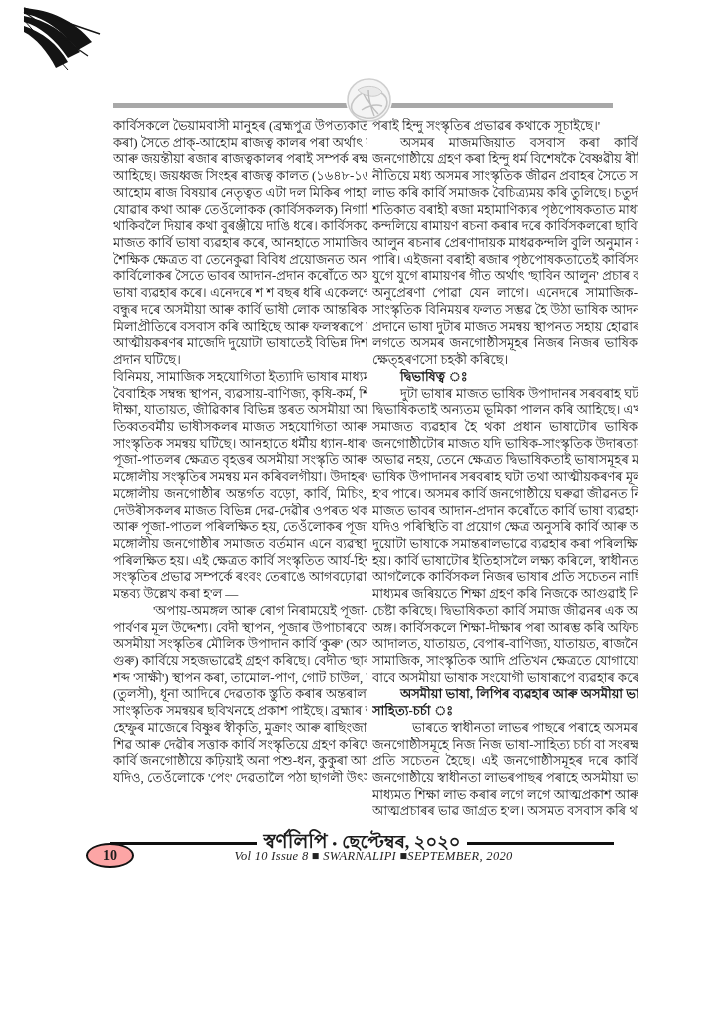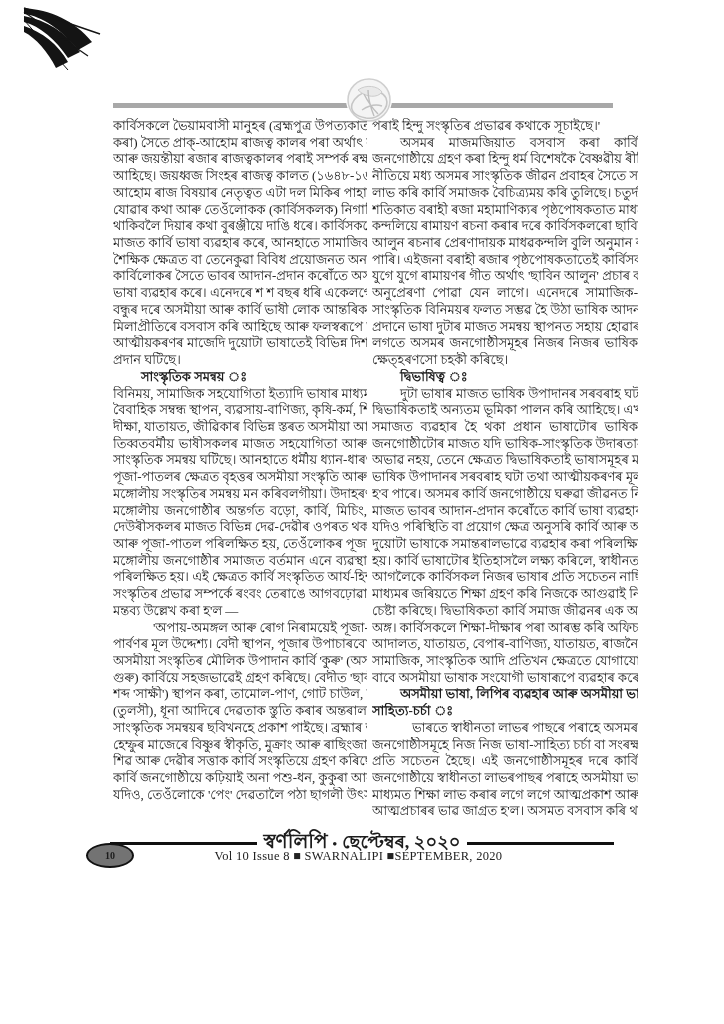--- a/index.html
+++ b/index.html
@@ -27,23 +27,23 @@
   .footer-rule{position:absolute;left:110px;top:836px;width:504px;height:14px;
       display:flex;align-items:center;}
   .footer-rule .seg{flex:1;height:3px;background:#101010;}
   .footer-label{padding:0 6px;white-space:nowrap;font-weight:bold;display:flex;align-items:baseline;}
   .footer-label .big{font-size:20px;line-height:14px;text-align:right;}
   .footer-label .dot{font-size:13px;margin:0 5px;}
   .footer-label .small{font-size:18px;}
   .pagenum{position:absolute;left:86px;top:843px;width:44px;height:21px;
       border:2px solid #111;border-radius:50%;
       display:flex;align-items:center;justify-content:center;
-      font-size:10px;font-weight:bold;background:#737373;}
-  .issue-line{position:absolute;left:81px;top:849px;width:555px;
-      text-align:center;font-size:12.5px;letter-spacing:.3px;color:#222;}
+      font-size:14px;font-weight:bold;background:#fca5a5;}
+  .issue-line{position:absolute;left:96px;top:849px;width:555px;
+      text-align:center;font-size:12.5px;letter-spacing:.3px;color:#222;font-style:italic;}
 </style>
 </head>
 <body>
 
 <div class="page">
 
   <svg class="corner" viewBox="0 0 82 72">
     <path d="M2,4 C28,6 52,16 70,38 L56,46 C40,26 20,12 2,10 Z" fill="#141414"></path>
     <path d="M2,12 C24,16 44,28 58,48 L46,54 C34,36 18,22 2,18 Z" fill="#141414"></path>
     <path d="M2,22 C20,28 36,40 46,58 L34,64 C26,48 14,34 2,28 Z" fill="#141414"></path>
@@ -72,21 +72,20 @@
       <div class="ln">যোৱাৰ কথা আৰু তেওঁলোকক (কার্বিসকলক) নিগাজিকৈ</div>
       <div class="ln">থাকিবলৈ দিয়াৰ কথা বুৰঞ্জীয়ে দাঙি ধৰে। কার্বিসকলে নিজৰ</div>
       <div class="ln">মাজত কার্বি ভাষা ব্যৱহাৰ কৰে, আনহাতে সামাজিক জীৱন,</div>
       <div class="ln">শৈক্ষিক ক্ষেত্ৰত বা তেনেকুৱা বিবিধ প্ৰয়োজনত অনা</div>
       <div class="ln">কার্বিলোকৰ সৈতে ভাবৰ আদান-প্ৰদান কৰোঁতে অসমীয়া</div>
       <div class="ln">ভাষা ব্যৱহাৰ কৰে। এনেদৰে শ শ বছৰ ধৰি একেলগে চুবুৰীয়া</div>
       <div class="ln">বন্ধুৰ দৰে অসমীয়া আৰু কার্বি ভাষী লোক আন্তৰিক</div>
       <div class="ln">মিলাপ্ৰীতিৰে বসবাস কৰি আহিছে আৰু ফলস্বৰূপে উভয়ৰে</div>
       <div class="ln">আত্মীয়কৰণৰ মাজেদি দুয়োটা ভাষাতেই বিভিন্ন দিশত আদান-</div>
       <div class="ln end">প্ৰদান ঘটিছে।</div>
-      <div class="ln h end" style="padding-left: 28px;">সাংস্কৃতিক সমন্বয় ঃ</div>
       <div class="ln">বিনিময়, সামাজিক সহযোগিতা ইত্যাদি ভাষাৰ মাধ্যমত ঘটে।</div>
       <div class="ln">বৈবাহিক সম্বন্ধ স্থাপন, ব্যৱসায়-বাণিজ্য, কৃষি-কৰ্ম, শিক্ষা-</div>
       <div class="ln">দীক্ষা, যাতায়ত, জীৱিকাৰ বিভিন্ন স্তৰত অসমীয়া আৰু</div>
       <div class="ln">তিব্বতবৰ্মীয় ভাষীসকলৰ মাজত সহযোগিতা আৰু</div>
       <div class="ln">সাংস্কৃতিক সমন্বয় ঘটিছে। আনহাতে ধৰ্মীয় ধ্যান-ধাৰণা আৰু</div>
       <div class="ln">পূজা-পাতলৰ ক্ষেত্ৰত বৃহত্তৰ অসমীয়া সংস্কৃতি আৰু</div>
       <div class="ln">মঙ্গোলীয় সংস্কৃতিৰ সমন্বয় মন কৰিবলগীয়া। উদাহৰণস্বৰূপে</div>
       <div class="ln">মঙ্গোলীয় জনগোষ্ঠীৰ অন্তৰ্গত বড়ো, কার্বি, মিচিং,</div>
       <div class="ln">দেউৰীসকলৰ মাজত বিভিন্ন দেৱ-দেৱীৰ ওপৰত থকা বিশ্বাস</div>
       <div class="ln">আৰু পূজা-পাতল পৰিলক্ষিত হয়, তেওঁলোকৰ পূজাপাতল</div>

